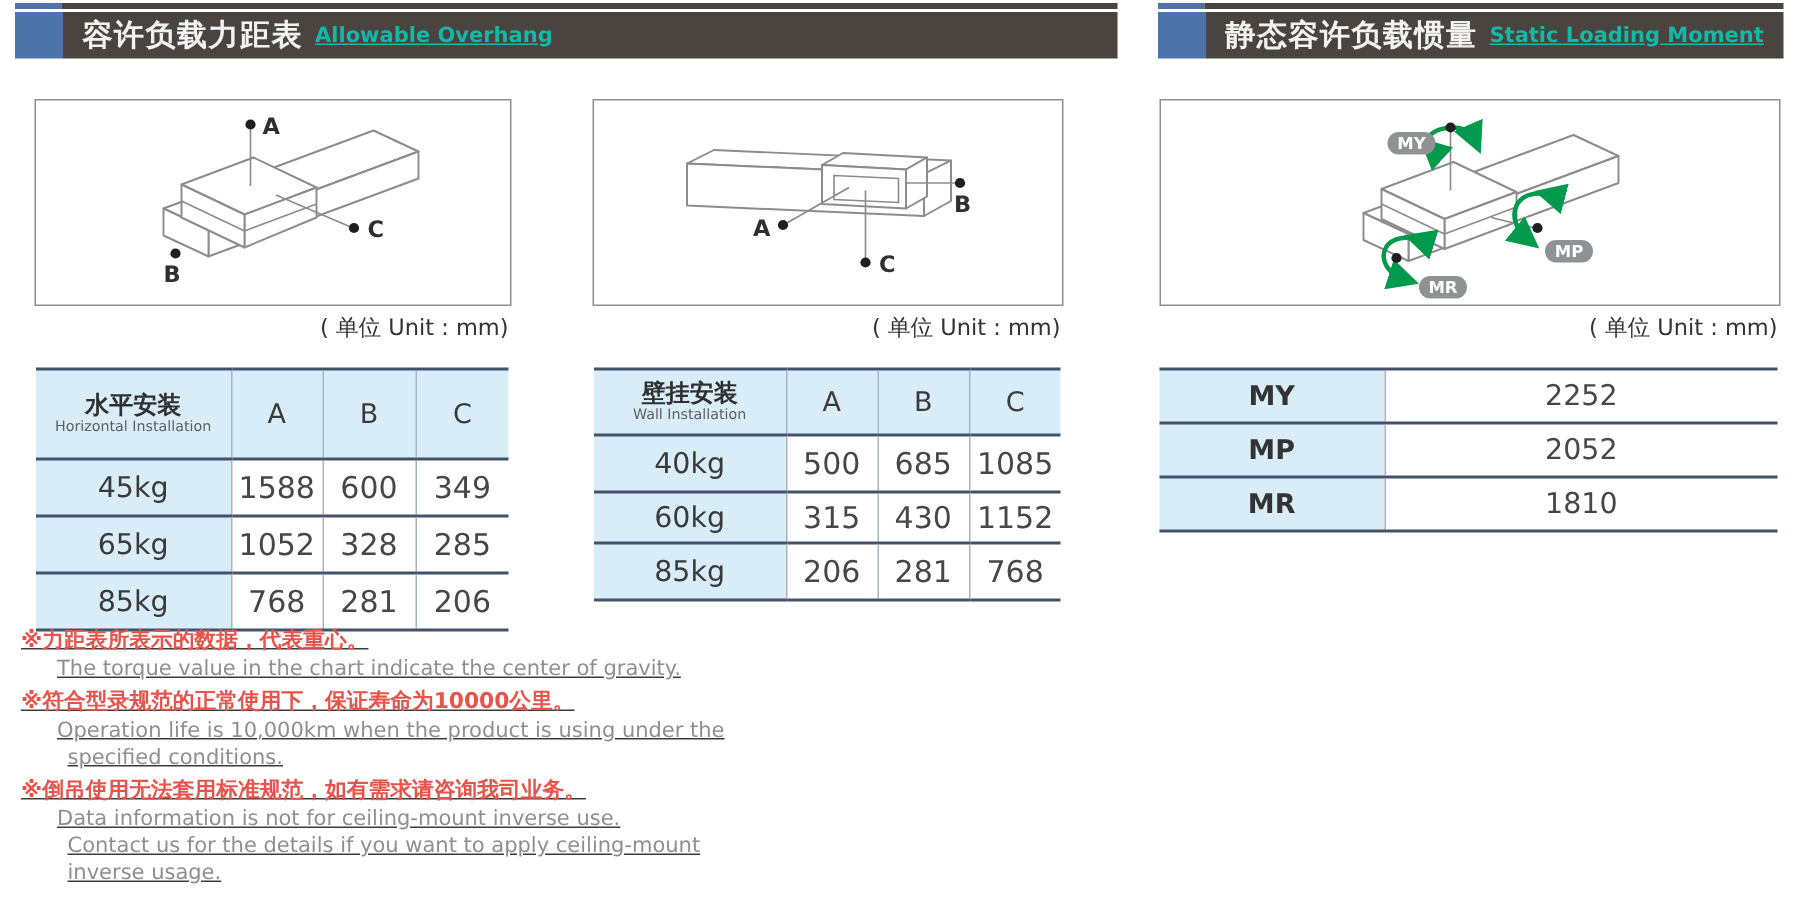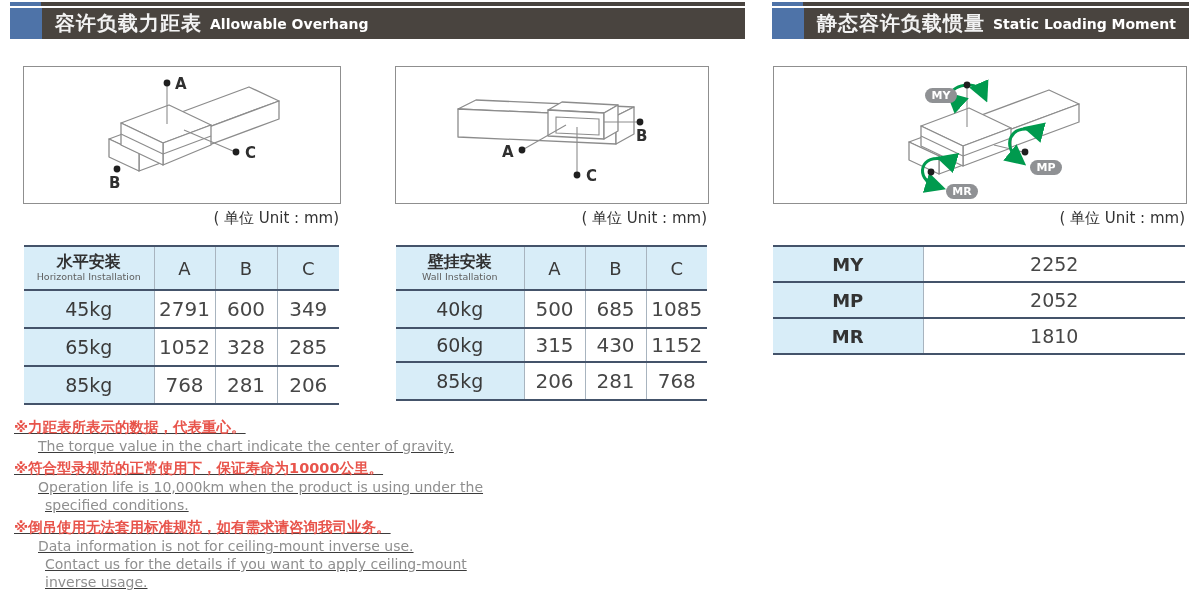--- a/index.html
+++ b/index.html
@@ -9,21 +9,21 @@
   }
   
   .sec-header{position:absolute;text-align:right;}
   .sec-header .topline{display:flex;height:4px;margin-bottom:2px;}
   .sec-header .topline .tl-blue{width:31px;background:#4e73a8;}
   .sec-header .topline .tl-dark{flex:1;background:#49443f;}
   .sec-header .bar{display:flex;height:31px;}
   .sec-header .bar .sq{width:32px;background:#4e73a8;}
   .sec-header .bar .strip{flex:1;background:#49443f;color:#f2f2f2;display:flex;align-items:center;padding-left:13px;}
   .sec-header .zh{font-size:20px;font-weight:bold;letter-spacing:1px;white-space:nowrap;}
-  .sec-header .en{font-size:14px;font-weight:bold;margin-left:8px;color:#ffffff;white-space:nowrap;}
+  .sec-header .en{font-size:14px;font-weight:bold;margin-left:8px;color:#14b8a6;white-space:nowrap;text-decoration:underline;}
   
   .dbox{position:absolute;border:1px solid #8f8f8f;background:#fff;}
   .dbox svg{display:block;width:100%;height:100%;}
   .unit{position:absolute;text-align:right;font-size:15px;color:#333;white-space:nowrap;}
   
   table.data-table{position:absolute;border-collapse:collapse;table-layout:fixed;}
   .data-table td{border-top:2px solid #44536a;border-bottom:2px solid #44536a;
     text-align:center;vertical-align:middle;padding:0;}
   .data-table td + td{border-left:1.5px solid #a8b4bf;}
   .cell-blue{background:#d8edf8;}
@@ -178,32 +178,32 @@
   <div class="unit" style="left:985px;top:209px;width:200px;">( 单位 Unit : mm)</div>
 
   <table class="data-table" style="left:24px;top:245px;width:315px;">
     <colgroup>
         <col style="width:130px">
         <col style="width:61px">
         <col style="width:62px">
         <col style="width:62px">
       </colgroup>
     <tbody>
-        <tr style="height:44px">
+        <tr style="height:60px">
       <td class="cell-blue">
         <div class="th-zh">水平安装</div>
         <div class="th-en">Horizontal Installation</div>
       </td>
       <td class="cell-blue col-letter">A</td>
       <td class="cell-blue col-letter">B</td>
       <td class="cell-blue col-letter">C</td>
     </tr>
     <tr style="height:38px">
       <td class="cell-blue load-cell">45kg</td>
-      <td class="num-cell">2791</td>
+      <td class="num-cell">1588</td>
       <td class="num-cell">600</td>
       <td class="num-cell">349</td>
     </tr>
     <tr style="height:38px">
       <td class="cell-blue load-cell">65kg</td>
       <td class="num-cell">1052</td>
       <td class="num-cell">328</td>
       <td class="num-cell">285</td>
     </tr>
     <tr style="height:38px">

